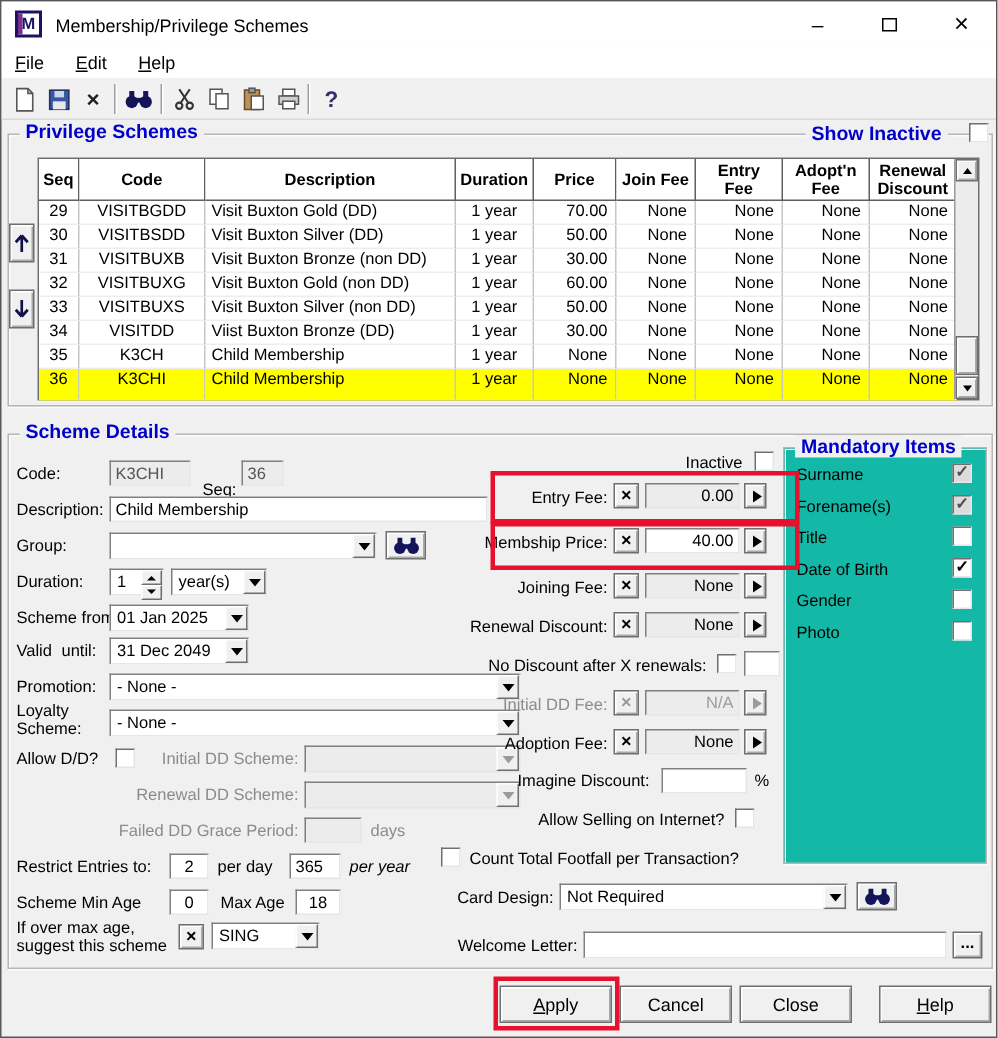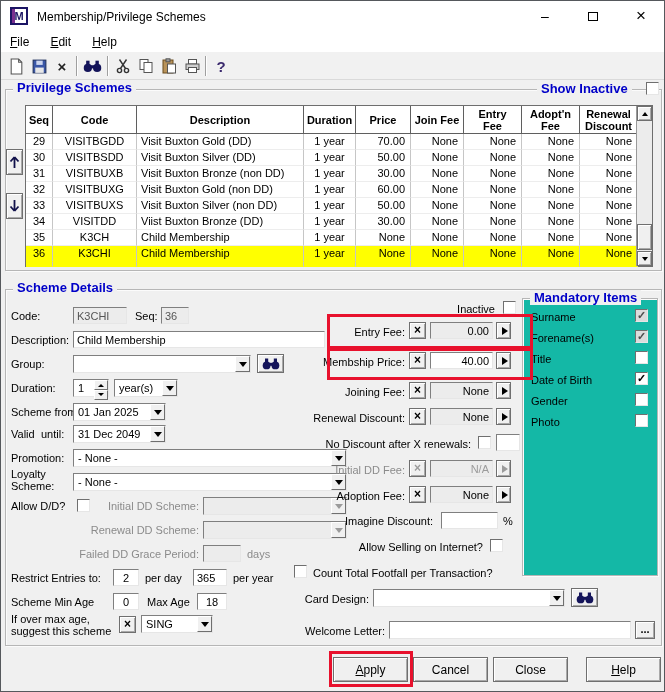--- a/index.html
+++ b/index.html
@@ -318,21 +318,21 @@
           <span class="tri-dn"></span>
         </div>
     </div>
   </div>
 
   <div class="grp" style="left:4px; top:288px; width:657px; height:357px;"></div>
   <span class="grp-title" style="left:12px; top:279px;">Scheme Details</span>
 
   <span class="lbl" style="left:10px; top:309px;">Code:</span>
   <input class="fld dis" style="left: 72px; top: 306px; width: 54px; height: 17px; color: rgb(85, 85, 85);" readonly="" value="K3CHI">
-  <span class="lbl" style="left:134px; top:309px;">Seq:</span>
+  <span class="lbl" style="left:134px; top:320px;">Seq:</span>
   <input class="fld dis" style="left: 160px; top: 306px; width: 28px; height: 17px; color: rgb(85, 85, 85);" readonly="" value="36">
 
   <span class="lbl" style="left:10px; top:333px;">Description:</span>
   <input class="fld" style="left: 72px; top: 330px; width: 252px; height: 17px;" value="Child Membership">
 
   <span class="lbl" style="left:10px; top:357px;">Group:</span>
   <div class="dd" style="left:72px; top:354px; width:178px; height:18px;">
     <span class="dd-val"></span>
     <span class="dd-btn">
         <span class="tri-d"></span>
@@ -419,21 +419,21 @@
   </div>
 
   <span class="lbl ra dim" style="left:74px; top:547px; width:124px;">Failed DD Grace Period:</span>
   <input class="fld dis" style="left: 202px; top: 544px; width: 38px; height: 17px;" readonly="" value="">
   <span class="lbl dim" style="left:246px; top:547px;">days</span>
 
   <span class="lbl" style="left:10px; top:571px;">Restrict Entries to:</span>
   <input class="fld al-c" style="left: 112px; top: 568px; width: 26px; height: 17px; text-align: center;" value="2">
   <span class="lbl" style="left:144px; top:571px;">per day</span>
   <input class="fld" style="left: 192px; top: 568px; width: 34px; height: 17px; " value="365">
-  <span class="lbl" style="left:232px; top:571px;">per year</span>
+  <span class="lbl" style="left:232px; top:571px;font-style:italic;">per year</span>
 
   <span class="lbl" style="left:10px; top:595px;">Scheme Min Age</span>
   <input class="fld" style="left: 112px; top: 592px; width: 26px; height: 17px; text-align: center;" value="0">
   <span class="lbl" style="left:146px; top:595px;">Max Age</span>
   <input class="fld" style="left: 196px; top: 592px; width: 30px; height: 17px; text-align: center;" value="18">
 
   <span class="lbl" style="left:10px; top:612px;">If over max age,</span>
   <span class="lbl" style="left:10px; top:624px;">suggest this scheme</span>
   <div class="xbtn btn3d" style="left:118px; top:615px;"><span>×</span></div>
   <div class="dd" style="left:140px; top:614px; width:72px; height:18px;">
@@ -497,20 +497,21 @@
   <span class="lbl" style="left:502px; top:514px;">%</span>
 
   <span class="lbl ra" style="left:336px; top:540px; width:146px;">Allow Selling on Internet?</span>
   <span class="cb" style="left:489px; top:538px;"></span>
 
   <span class="cb" style="left:293px; top:564px;"></span>
   <span class="lbl" style="left:312px; top:566px;">Count Total Footfall per Transaction?</span>
 
   <span class="lbl ra" style="left:296px; top:592px; width:72px;">Card Design:</span>
   <div class="dd" style="left:372px; top:588px; width:192px; height:18px;">
+    <span class="dd-val">Not Required</span>
     <span class="dd-btn">
         <span class="tri-d"></span>
       </span>
   </div>
   <div class="binoc-btn btn3d" style="left:570px; top:587px;">
     <svg width="18" height="12" viewBox="0 0 18 12">
         <rect x="3" y="0.5" width="3.2" height="4" fill="#14145a"></rect>
         <rect x="11.8" y="0.5" width="3.2" height="4" fill="#14145a"></rect>
         <circle cx="4.6" cy="7.4" r="3.9" fill="#14145a"></circle>
         <circle cx="13.4" cy="7.4" r="3.9" fill="#14145a"></circle>

